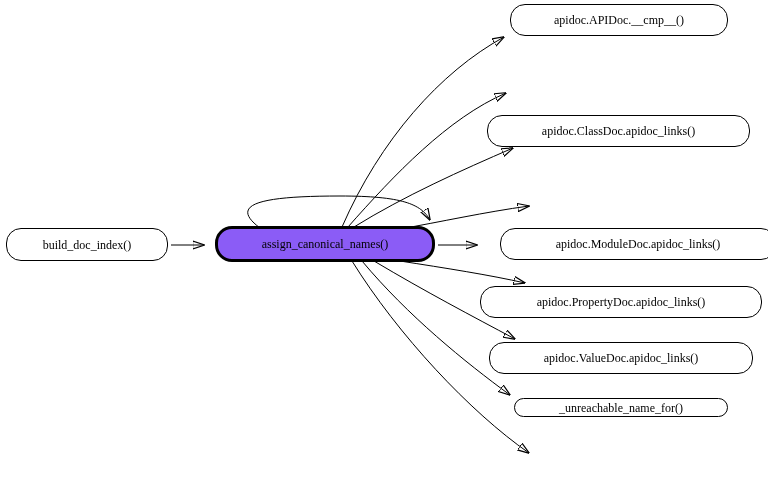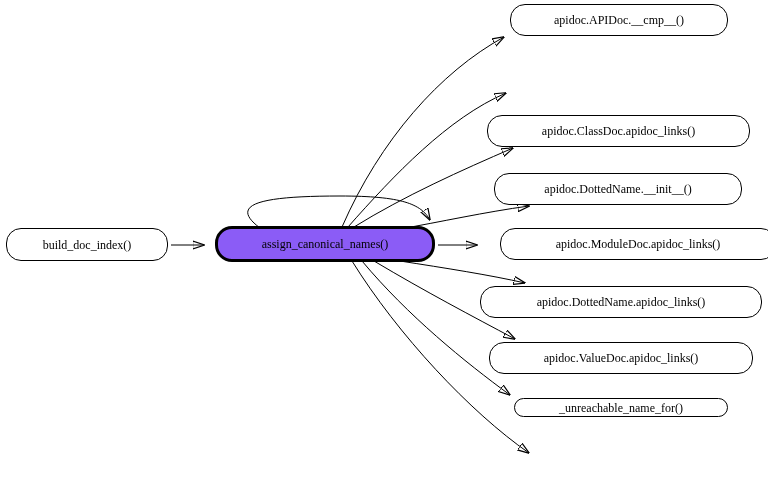--- a/index.html
+++ b/index.html
@@ -80,30 +80,27 @@
 
   <div class="node" style="left:510px; top:4px; width:218px; height:32px;">
     <span>apidoc.APIDoc.__cmp__()</span>
   </div>
 
 
   <div class="node" style="left:487px; top:115px; width:263px; height:32px;">
     <span>apidoc.ClassDoc.apidoc_links()</span>
   </div>
 
-  <div class="node" style="left:494px; top:173px; width:248px; height:32px;">
-    <span>apidoc.DottedName.__init__()</span>
-  </div>
 
   <div class="node" style="left:500px; top:228px; width:276px; height:32px;">
     <span>apidoc.ModuleDoc.apidoc_links()</span>
   </div>
 
   <div class="node" style="left:480px; top:286px; width:282px; height:32px;">
-    <span>apidoc.DottedName.apidoc_links()</span>
+    <span>apidoc.PropertyDoc.apidoc_links()</span>
   </div>
 
   <div class="node" style="left:489px; top:342px; width:264px; height:32px;align-items:center;">
     <span>apidoc.ValueDoc.apidoc_links()</span>
   </div>
 
   <div class="node" style="left:514px; top:398px; width:214px; height:19px;">
     <span>_unreachable_name_for()</span>
   </div>
 

